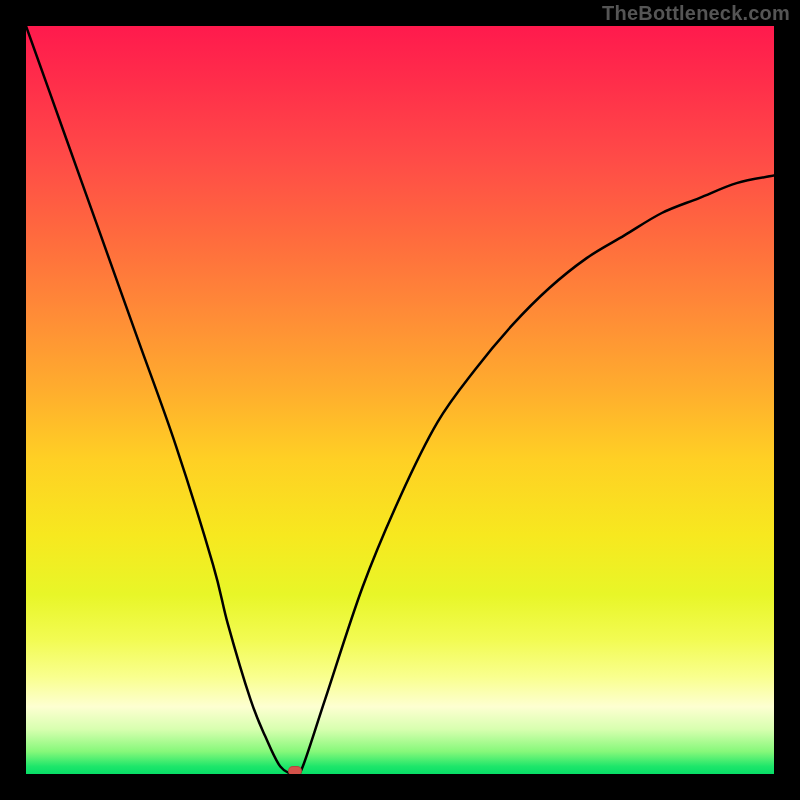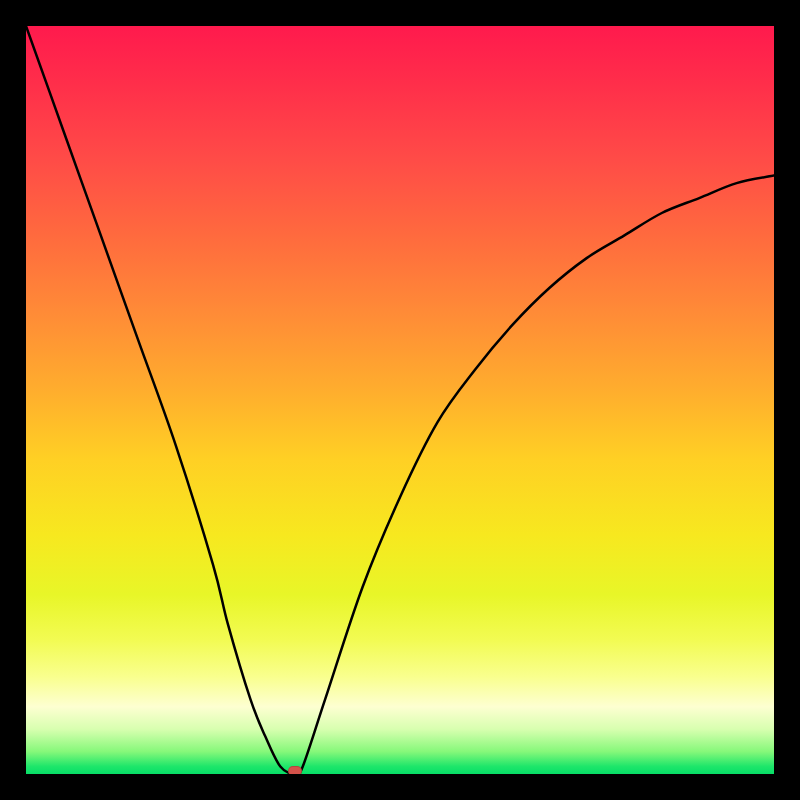--- a/index.html
+++ b/index.html
@@ -73,20 +73,21 @@
     border-radius: 5px;
     background: #d4524a;
     box-shadow: 0 0 0 1px rgba(0,0,0,0.15) inset;
     transform: translate(-50%, -50%);
   }
 </style>
 </head>
 <body>
 
 <div class="frame">
+  <div class="watermark">TheBottleneck.com</div>
   <div class="plot">
     <div class="gradient"></div>
     <svg class="curve-svg" viewBox="0 0 748 748" preserveAspectRatio="none">
       <path id="curve-path" d="M 0.00 0.00 C 6.23 17.45, 24.93 69.81, 37.40 104.72 C 49.87 139.63, 62.33 174.53, 74.80 209.44 C 87.27 244.35, 99.73 279.25, 112.20 314.16 C 124.67 349.07, 137.13 381.48, 149.60 418.88 C 162.07 456.28, 178.27 508.64, 187.00 538.56 C 195.73 568.48, 195.73 575.96, 201.96 598.40 C 208.19 620.84, 218.17 654.50, 224.40 673.20 C 230.63 691.90, 234.37 699.38, 239.36 710.60 C 244.35 721.82, 249.33 734.29, 254.32 740.52 C 259.31 746.75, 265.54 748.00, 269.28 748.00 C 273.02 748.00, 271.77 752.99, 276.76 740.52 C 281.75 728.05, 289.23 703.12, 299.20 673.20 C 309.17 643.28, 324.13 594.66, 336.60 561.00 C 349.07 527.34, 361.53 498.67, 374.00 471.24 C 386.47 443.81, 398.93 417.63, 411.40 396.44 C 423.87 375.25, 436.33 360.29, 448.80 344.08 C 461.27 327.87, 473.73 312.91, 486.20 299.20 C 498.67 285.49, 511.13 273.02, 523.60 261.80 C 536.07 250.58, 548.53 240.61, 561.00 231.88 C 573.47 223.15, 585.93 216.92, 598.40 209.44 C 610.87 201.96, 623.33 193.23, 635.80 187.00 C 648.27 180.77, 660.73 177.03, 673.20 172.04 C 685.67 167.05, 698.13 160.82, 710.60 157.08 C 723.07 153.34, 741.77 150.85, 748.00 149.60" fill="none" stroke="#000" stroke-width="2.5" stroke-linejoin="round" stroke-linecap="round"></path>
     </svg>
     <div id="min-dot" class="dot" style="left: 269.28px; top: 745px;"></div>
   </div>
 </div>
 
 </body></html>

